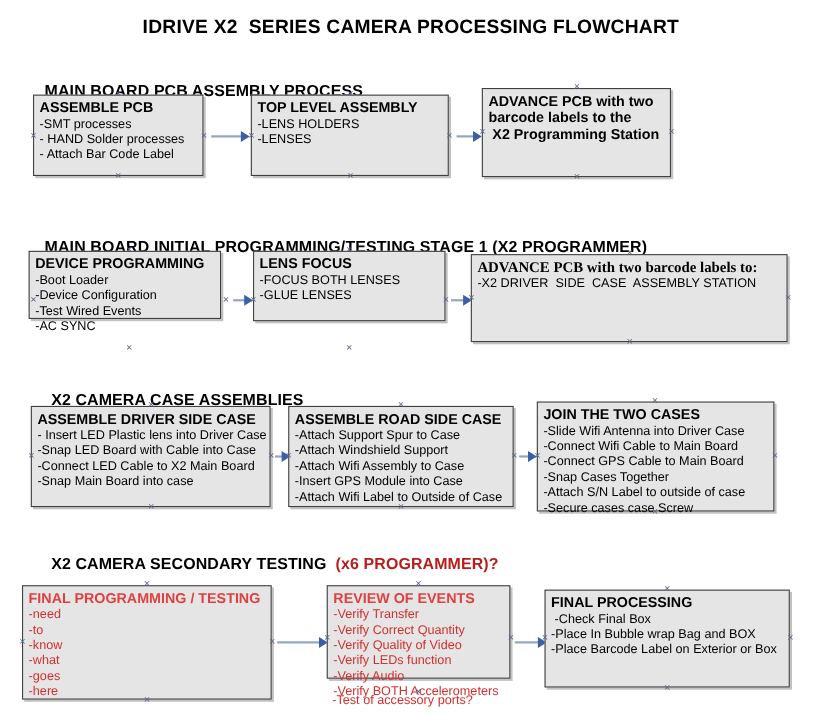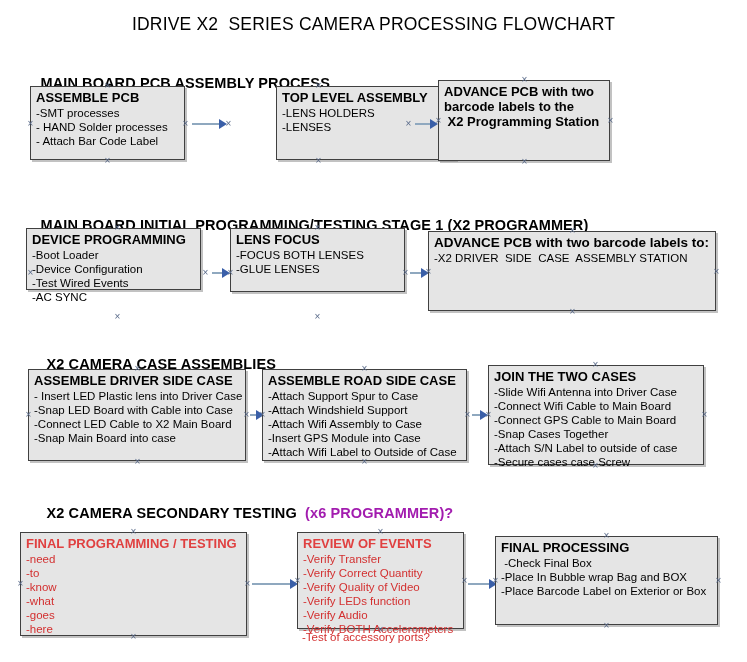--- a/index.html
+++ b/index.html
@@ -23,34 +23,34 @@
     height: 662px;
   }
 
   
   .doc-title {
     position: absolute;
     left: 0; top: 14px;
     width: 747px;
     text-align: center;
     font-size: 17.5px;
-    font-weight: normal;
+    font-weight: bold;
     letter-spacing: 0.2px;
     white-space: pre;
   }
 
   .section-title {
     position: absolute;
     font-size: 14.5px;
     font-weight: bold;
     letter-spacing: 0.1px;
     white-space: pre;
   }
   .section-title .accent {
-    color: #a21caf;
+    color: #b91c1c;
   }
 
   
   .node {
     position: absolute;
     box-sizing: border-box;
     background: #e5e5e5;
     border: 1.4px solid #404040;
     box-shadow: 2px 2px 0 rgba(120,120,120,0.45);
     padding: 3px 4px 3px 5px;
@@ -67,21 +67,21 @@
     font-size: 11.5px;
     line-height: 14px;
     white-space: pre;
   }
   .node.red .hdr,
   .node.red .line {
     color: #d33030;
   }
   .node.red .hdr { color: #e04040; }
 
-  .node.hdr-big .hdr { font-size: 13.5px; }
+  .node.hdr-big .hdr { font-size: 13.5px; font-family: Liberation Serif, serif; }
 
   
   .overflow-line {
     position: absolute;
     font-size: 11.5px;
     line-height: 14px;
     white-space: pre;
     color: #d33030;
   }
 
@@ -131,21 +131,21 @@
     <div class="line">- Attach Bar Code Label</div>
   </div>
   <span class="xmark" style="left:103px; top:81px;"></span>
   <span class="xmark" style="left:26px;  top:119px;"></span>
   <span class="xmark" style="left:103px; top:156px;"></span>
   <span class="xmark" style="left:181px; top:119px;"></span>
 
   <div class="conn" style="left:192px; top:123px; width:29px;"></div>
   <div class="arrowhead" style="left:219px; top:119px;"></div>
 
-  <div class="node" style="left:228px; top:86px; width:180px; height:74px;margin-left:48px;">
+  <div class="node" style="left:228px; top:86px; width:180px; height:74px;">
     <div class="hdr">TOP LEVEL ASSEMBLY</div>
     <div class="line">-LENS HOLDERS</div>
     <div class="line">-LENSES</div>
   </div>
   <span class="xmark" style="left:314px; top:81px;"></span>
   <span class="xmark" style="left:224px; top:119px;"></span>
   <span class="xmark" style="left:314px; top:156px;"></span>
   <span class="xmark" style="left:404px; top:119px;"></span>
 
   <div class="conn" style="left:415px; top:123px; width:17px;"></div>
@@ -265,21 +265,21 @@
     <div class="line">-here</div>
   </div>
   <span class="xmark" style="left:129px; top:527px;"></span>
   <span class="xmark" style="left:16px;  top:579px;"></span>
   <span class="xmark" style="left:129px; top:632px;"></span>
   <span class="xmark" style="left:243px; top:579px;"></span>
 
   <div class="conn" style="left:252px; top:583px; width:42px;"></div>
   <div class="arrowhead" style="left:290px; top:579px;"></div>
 
-  <div class="node red" style="left:297px; top:532px; width:167px; height:97px;">
+  <div class="node red" style="left:297px; top:532px; width:167px; height:85px;">
     <div class="hdr">REVIEW OF EVENTS</div>
     <div class="line">-Verify Transfer</div>
     <div class="line">-Verify Correct Quantity</div>
     <div class="line">-Verify Quality of Video</div>
     <div class="line">-Verify LEDs function</div>
     <div class="line">-Verify Audio</div>
     <div class="line">-Verify BOTH Accelerometers</div>
   </div>
   <div class="overflow-line" style="left:302px; top:630px;">-Test of accessory ports?</div>
   <span class="xmark" style="left:376px; top:527px;"></span>

